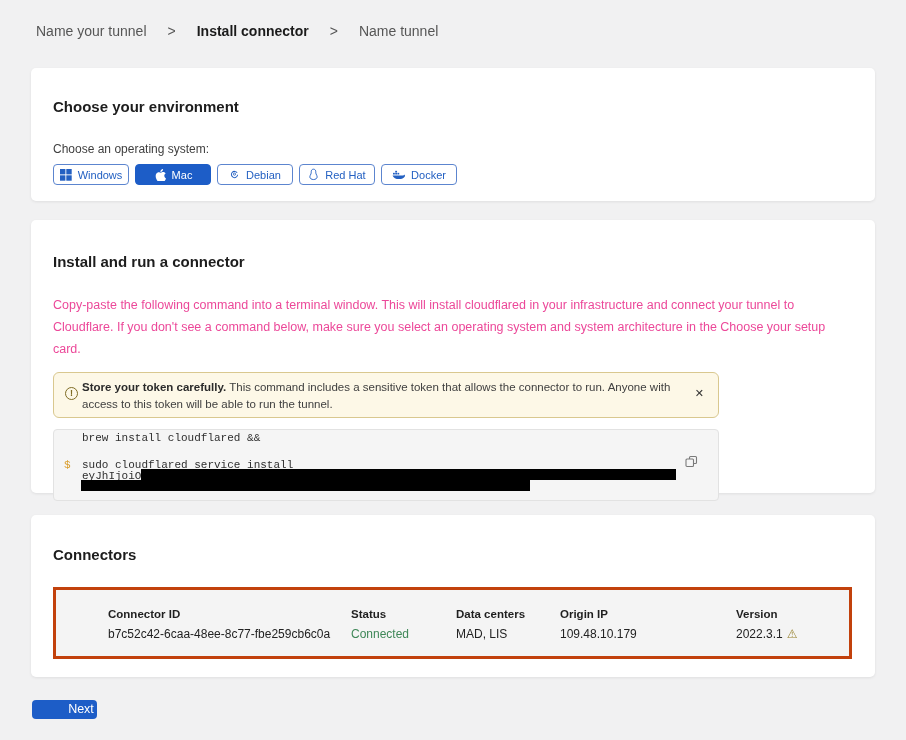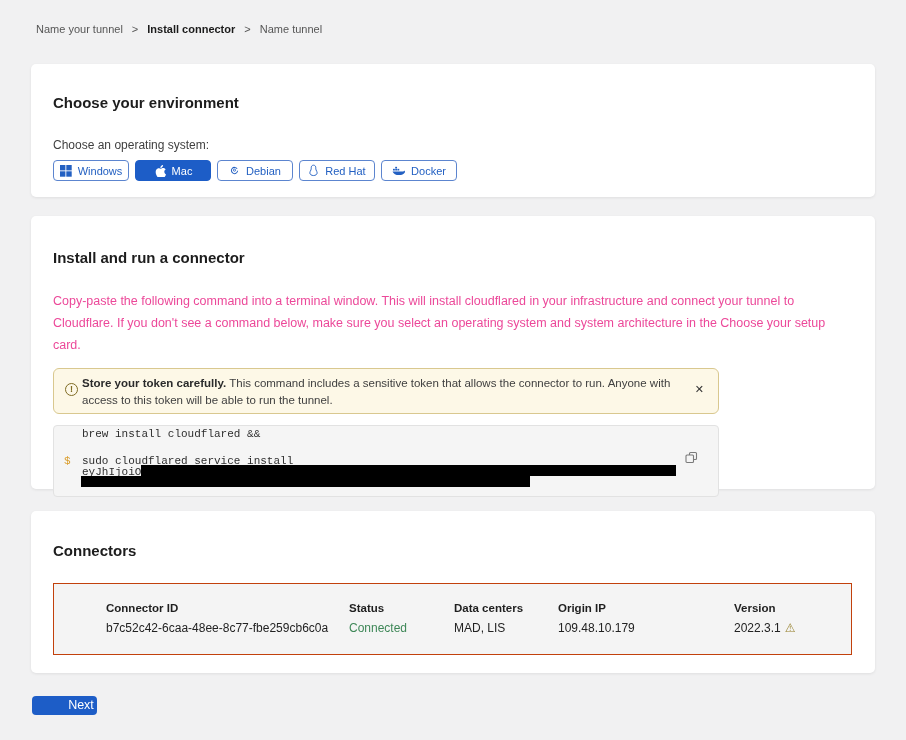--- a/index.html
+++ b/index.html
@@ -6,22 +6,22 @@
   html,body { width:906px; height:740px; }
   body {
     background:#f1f1f2;
     font-family:"Liberation Sans", sans-serif;
     color:#222;
     overflow:hidden;
   }
   
   .breadcrumb {
     padding:23px 0 0 36px;
-    display:flex; align-items:center; gap:9px;
-    font-size:11px; color:#565656;
+    display:flex; align-items:center; gap:21px;
+    font-size:14px; color:#565656;
   }
   .breadcrumb .crumb-active { font-weight:bold; color:#1b1b1b; }
   .breadcrumb .sep { color:#565656; }
 
   .main-col { margin:0 31px; width:844px; }
 
   .card {
     background:#ffffff;
     border-radius:5px;
     box-shadow:0 1px 3px rgba(0,0,0,0.08);
@@ -93,21 +93,21 @@
     position:absolute; right:20px; top:25px;
     background:none; border:none; cursor:pointer; padding:0;
   }
 
   
   .card-connectors { margin-top:22px; height:162px; padding:31px 22px 0 22px; }
   .conn-table {
     margin-top:24px;
     width:799px; height:72px;
     background:#f4f4f4;
-    border:1px solid #c2410c;
+    border:3px solid #c2410c;
     display:flex;
     padding:18px 0 0 52px;
     font-size:12px;
   }
   .conn-col { display:flex; flex-direction:column; gap:7px; }
   .conn-col .hdr { font-size:11.5px; font-weight:bold; color:#1f1f1f; }
   .col-id  { width:243px; }
   .col-status { width:105px; }
   .col-dc  { width:104px; }
   .col-ip  { width:176px; }

